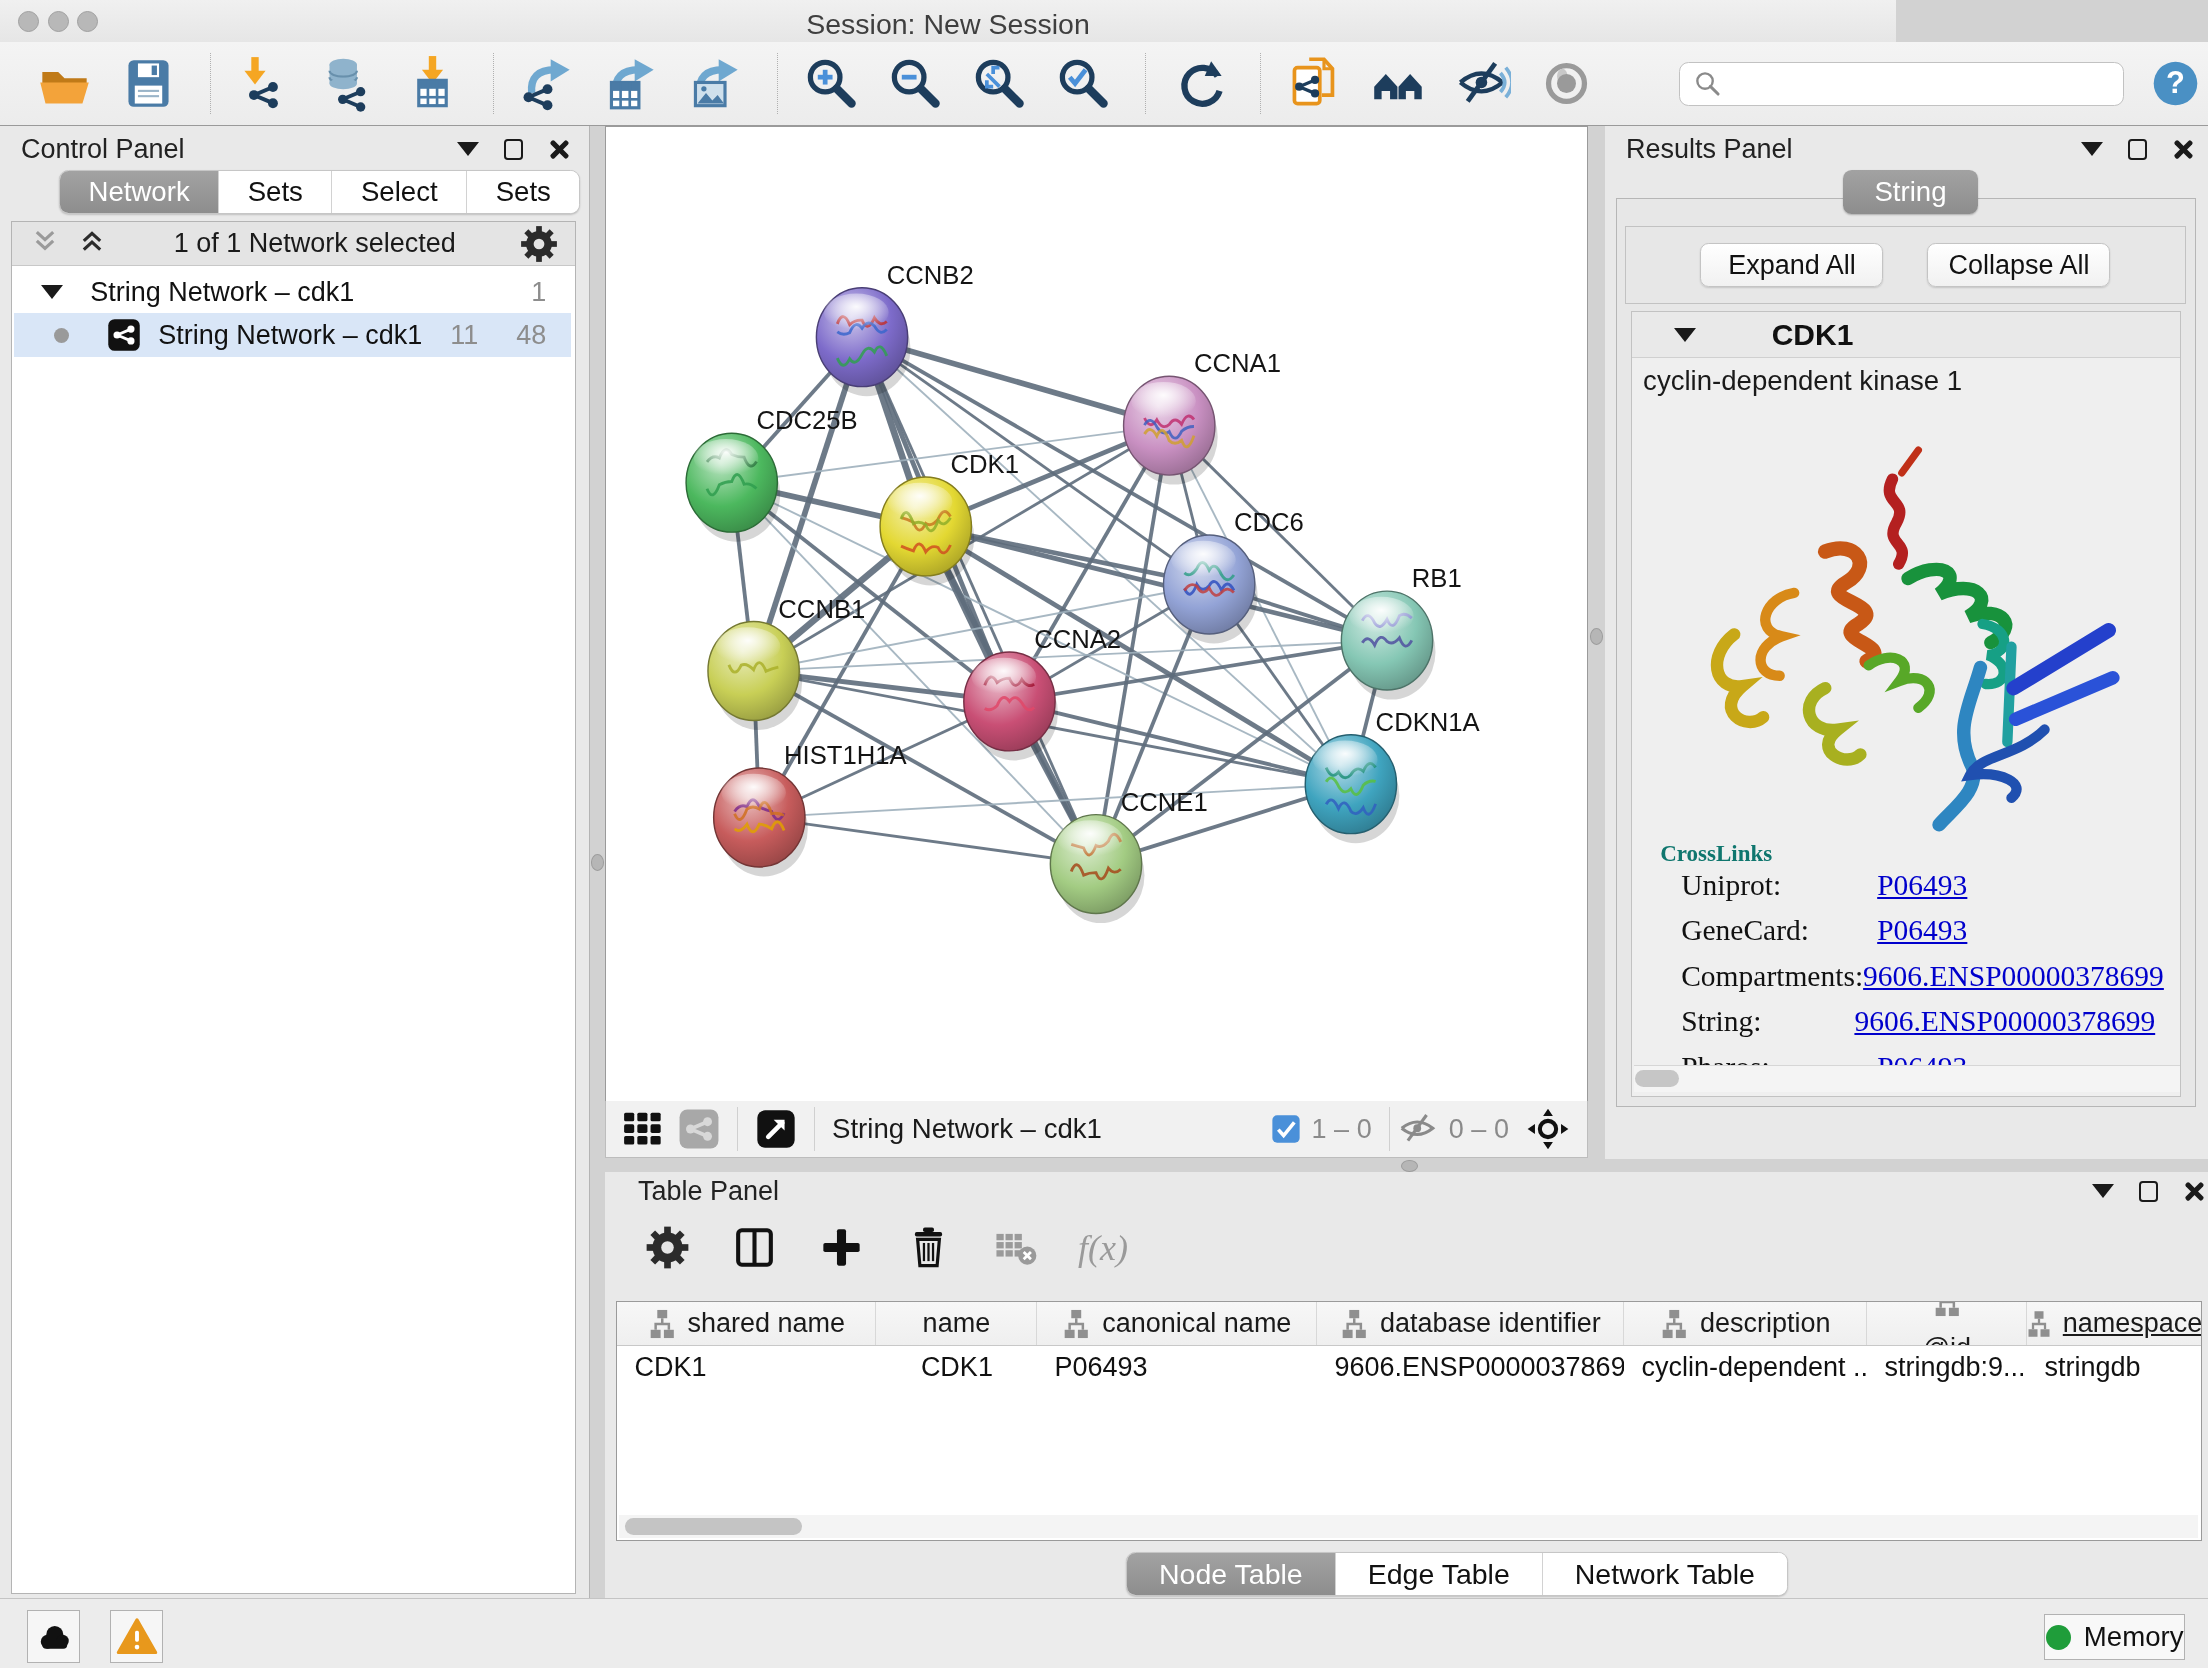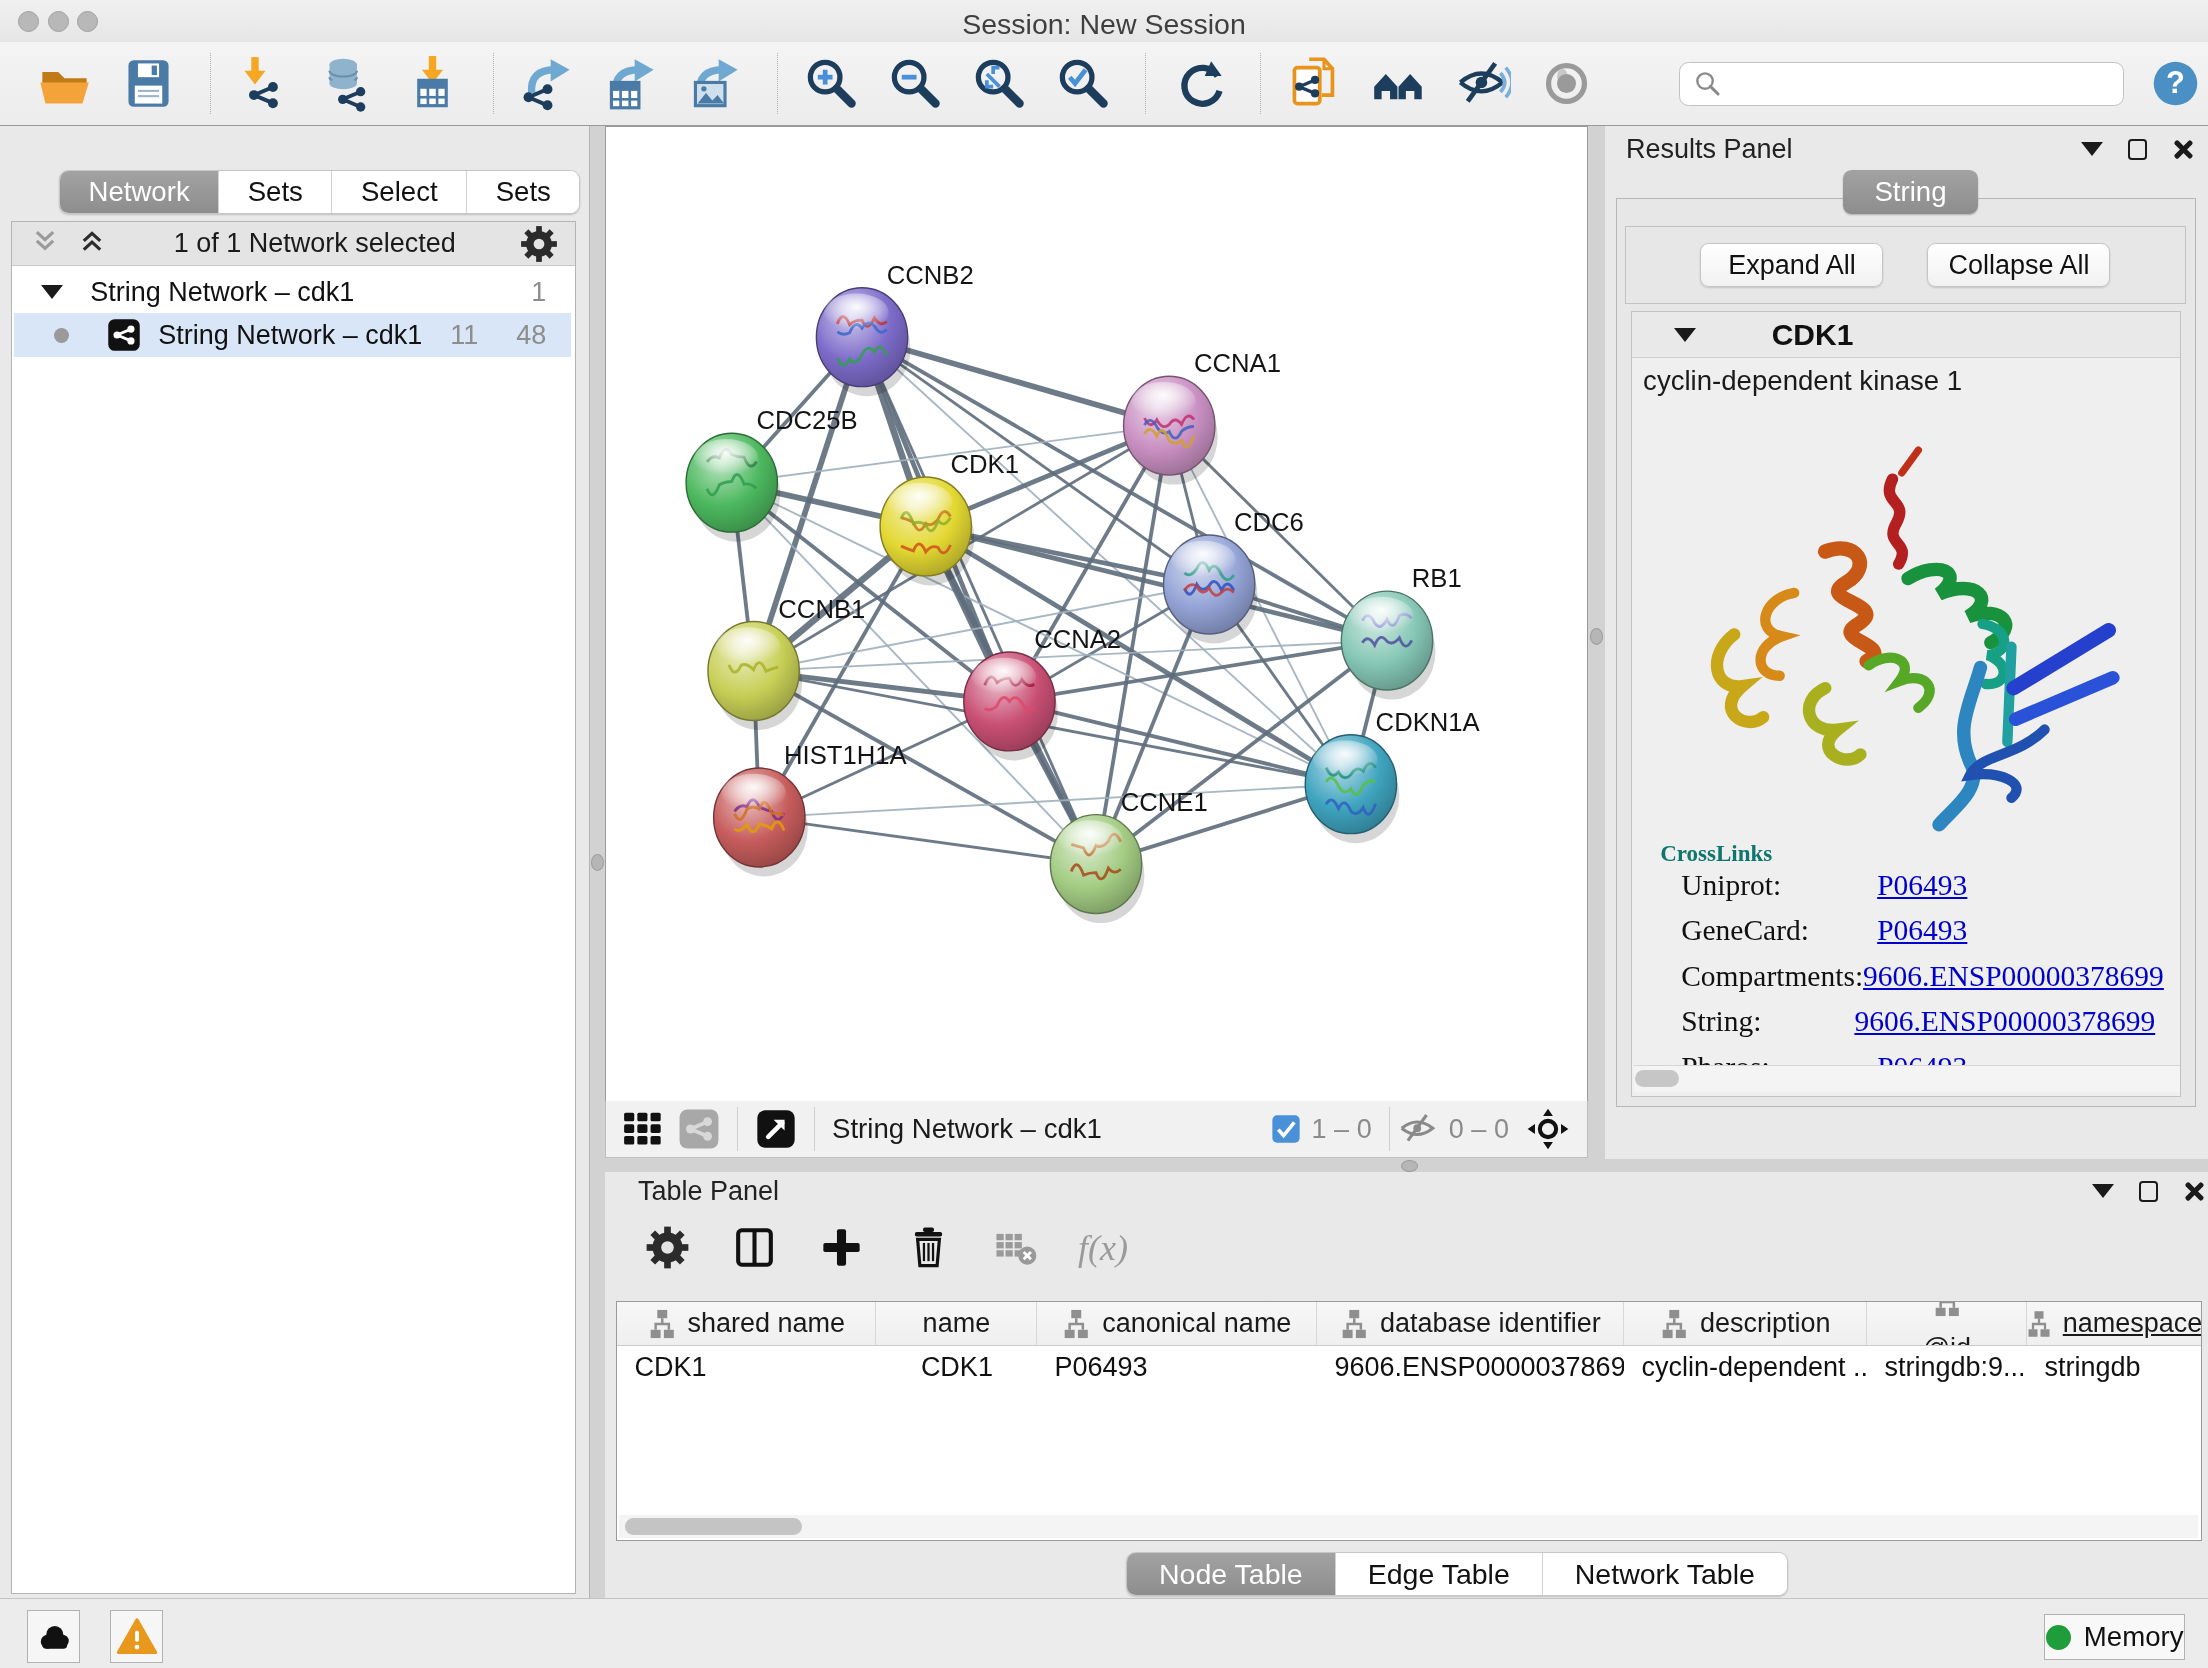--- a/index.html
+++ b/index.html
@@ -1,21 +1,21 @@
 <!DOCTYPE html>
 <html style="font-size:15px"><head>
 <meta charset="utf-8">
 <style>
   * { margin:0; padding:0; box-sizing:border-box; }
   html,body { width:2208px; height:1668px; font-family:"Liberation Sans", sans-serif; background:#d2d2d2; overflow:hidden; }
   .abs { position:absolute; }
   #app { position:relative; width:2208px; height:1668px; background:#d2d2d2; }
 
   
-  #titlebar { left:0; top:0; width:2208px; height:42px; background:linear-gradient(#f0f0f0,#e6e6e6); }
+  #titlebar { left:0; top:0; width:1896px; height:42px; background:linear-gradient(#f0f0f0,#e6e6e6); }
   .tl-dot { top:10.5px; width:21px; height:21px; border-radius:50%; background:#b8b8b8; border:1px solid #a0a0a0; }
   #win-title { width:100%; top:7.6px; text-align:center; font-size:28.5px; color:#3f3f3f; }
   #toolbar { left:0; top:42px; width:2208px; height:84px; background:linear-gradient(#f4f4f4,#ececec); border-bottom:1.9px solid #9a9a9a; display:flex; align-items:center; padding-left:36px; }
   .tb-icon { width:57px; height:57px; display:inline-block; flex:0 0 auto; margin-right:27px; cursor:pointer; }
   .tb-sep { width:0; height:61px; border-left:1.9px dotted #b0b0b0; margin:0 25px 0 5.7px; flex:0 0 auto; }
   #search-wrap { position:relative; margin-left:57px; width:474px; height:44px; background:#fff; border:1.9px solid #c2c2c2; border-radius:9.5px; display:flex; align-items:center; padding-left:11.4px; }
   #search-input { border:none; outline:none; font-size:25px; width:399px; background:transparent; color:#333; }
   #help-btn { margin-left:27px; width:49px; height:49px; }
 
   
@@ -241,20 +241,29 @@
           </svg></span>
       <input id="search-input" placeholder="" style="">
     </div>
     <span id="help-btn" class="tb-icon"><svg viewBox="0 0 54 54" width="100%" height="100%">
           <circle cx="27" cy="27" r="24" fill="#4a90c4"></circle>
           <text x="27" y="38" text-anchor="middle" font-size="34" font-weight="bold" fill="#fff">?</text>
         </svg></span>
   </div>
 
   <div id="control-panel" class="abs">
+    <div id="cp-header" class="abs">
+      <span class="panel-title">Control Panel</span>
+      <span style="flex:1"></span>
+      <span class="pc-group">
+        <span class="tri-down"></span>
+        <span class="float-box"></span>
+        <span class="close-x"></span>
+      </span>
+    </div>
     <div id="cp-tabs" class="abs">
         <div class="seg active">Network</div>
         <div class="seg">Sets</div>
         <div class="seg">Select</div>
         <div class="seg">Sets</div>
       </div>
     <div id="cp-box" class="abs">
       <div id="cp-strip" class="abs">
         <span style="width:38px;height:34px;margin-left:13.3px"><svg viewBox="0 0 54 54" width="100%" height="100%">
               <path d="M14,8 l13,12 l13,-12" fill="none" stroke="#9a9a9a" stroke-width="5"></path>

